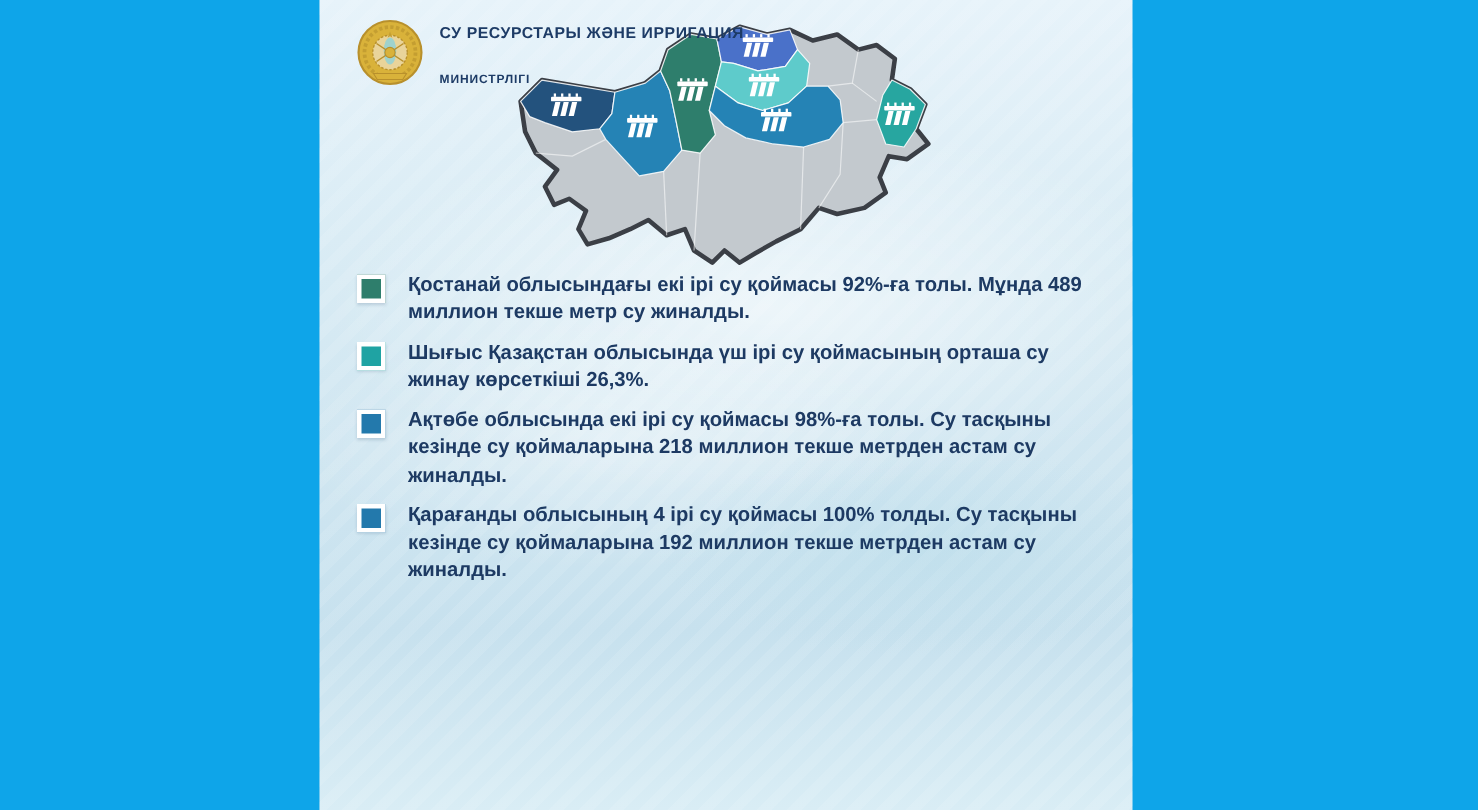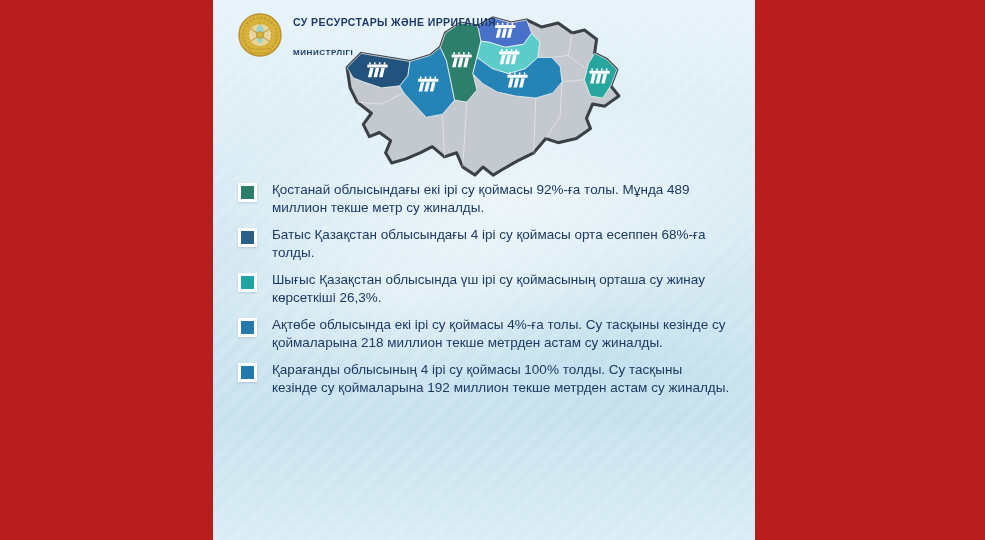--- a/index.html
+++ b/index.html
@@ -1,18 +1,18 @@
 <!DOCTYPE html>
 <html><head>
 <meta charset="utf-8">
 <style>
   * { margin:0; padding:0; box-sizing:border-box; }
   html,body { width:985px; height:540px; background:#ffffff; overflow:hidden;
               font-family:"Liberation Sans", sans-serif; }
-  .stage { position:relative; width:985px; height:540px; background:#b91c1c; }
+  .stage { position:relative; width:985px; height:540px; background:#0ea5e9; }
 
   .panel {
     position:absolute; left:213px; top:0; width:542px; height:540px;
     background:
       repeating-linear-gradient(135deg, rgba(255,255,255,0.10) 0 7px, rgba(255,255,255,0) 7px 14px),
       radial-gradient(ellipse 420px 180px at 55% 38%, rgba(255,255,255,0.55), rgba(255,255,255,0) 70%),
       linear-gradient(180deg, #e7f3fa 0%, #d8ebf4 34%, #c7e1ee 78%, #d9edf5 100%);
     overflow:hidden;
   }
   .panel::after{ 
@@ -36,21 +36,21 @@
   .silhouette { stroke:#3b3f46; stroke-width:3; stroke-linejoin:round; }
   .innerline { stroke:rgba(255,255,255,0.55); stroke-width:0.8; fill:none; }
 
   
   .bullets { position:absolute; left:25px; top:181px; width:492px; display:flex;
              flex-direction:column; gap:8px; z-index:3; }
   .item { display:flex; align-items:flex-start; }
   .marker { width:13px; height:13px; flex:0 0 auto; margin-top:2px; margin-right:15px;
             border:3px solid #ffffff; box-sizing:content-box;
             box-shadow:0 1px 2px rgba(30,60,100,0.18); }
-  .itext { font-size:13.5px; font-weight:normal; line-height:1.37; color:#1d3a63; width:462px; }
+  .itext { font-size:13.5px; font-weight:bold; line-height:1.37; color:#1d3a63; width:462px; }
 </style>
 </head>
 <body>
 
 <div class="stage">
   <div class="panel">
 
     <div class="brand">
       <svg class="emblem" viewBox="0 0 50 50">
         <circle cx="25" cy="24" r="21" fill="#d9b23a"></circle>
@@ -124,30 +124,26 @@
         <use href="#dam" x="253" y="62"></use>
       </svg>
     </div>
 
     <div class="bullets">
       <div class="item">
         <span class="marker" style="background-color: rgb(46, 126, 108);"></span>
         <span class="itext">Қостанай облысындағы екі ірі су қоймасы 92%-ға толы. Мұнда 489 миллион текше метр су жиналды.</span>
       </div>
       <div class="item">
-        <span class="marker" style="background-color: rgb(44, 95, 136);"></span>
-        <span class="itext">Батыс Қазақстан облысындағы 4 ірі су қоймасы орта есеппен 68%-ға толды.</span>
-      </div>
-      <div class="item">
         <span class="marker" style="background-color: rgb(31, 163, 163);"></span>
         <span class="itext">Шығыс Қазақстан облысында үш ірі су қоймасының орташа су жинау көрсеткіші 26,3%.</span>
       </div>
       <div class="item">
         <span class="marker" style="background-color: rgb(35, 121, 172);"></span>
-        <span class="itext">Ақтөбе облысында екі ірі су қоймасы 4%-ға толы. Су тасқыны кезінде су қоймаларына 218 миллион текше метрден астам су жиналды.</span>
+        <span class="itext">Ақтөбе облысында екі ірі су қоймасы 98%-ға толы. Су тасқыны кезінде су қоймаларына 218 миллион текше метрден астам су жиналды.</span>
       </div>
       <div class="item">
         <span class="marker" style="background-color: rgb(35, 121, 172);"></span>
         <span class="itext">Қарағанды облысының 4 ірі су қоймасы 100% толды. Су тасқыны кезінде су қоймаларына 192 миллион текше метрден астам су жиналды.</span>
       </div>
     </div>
 
   </div>
 </div>
 

